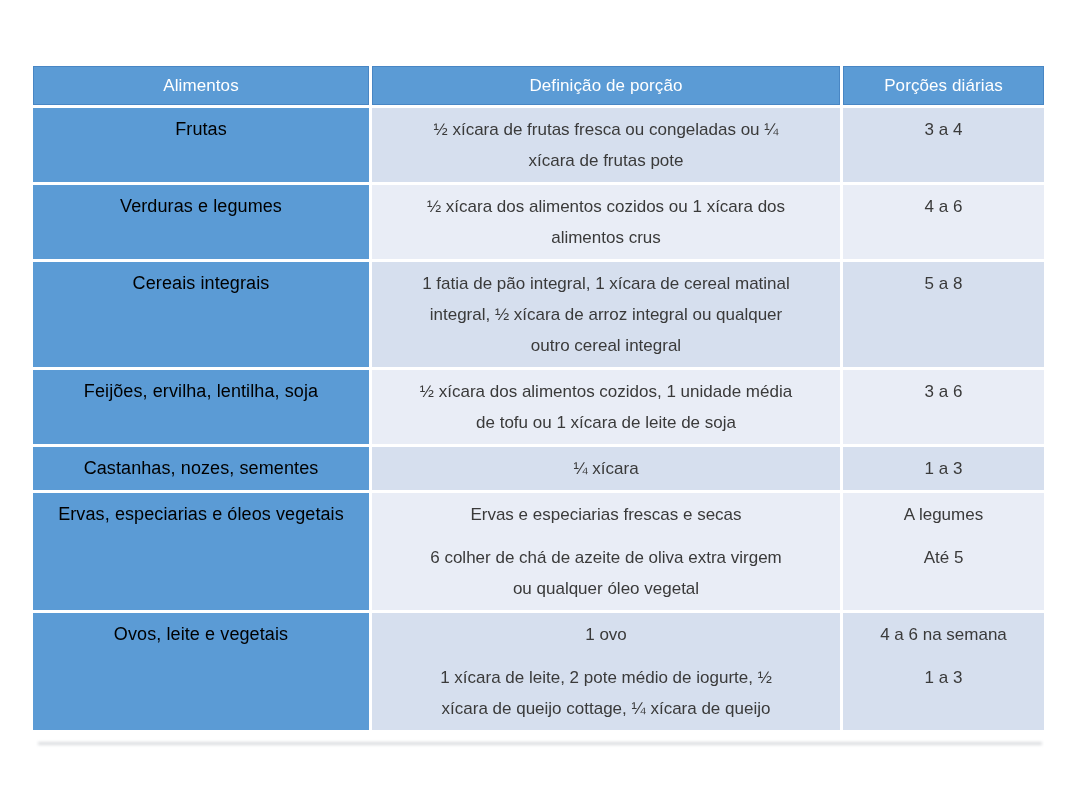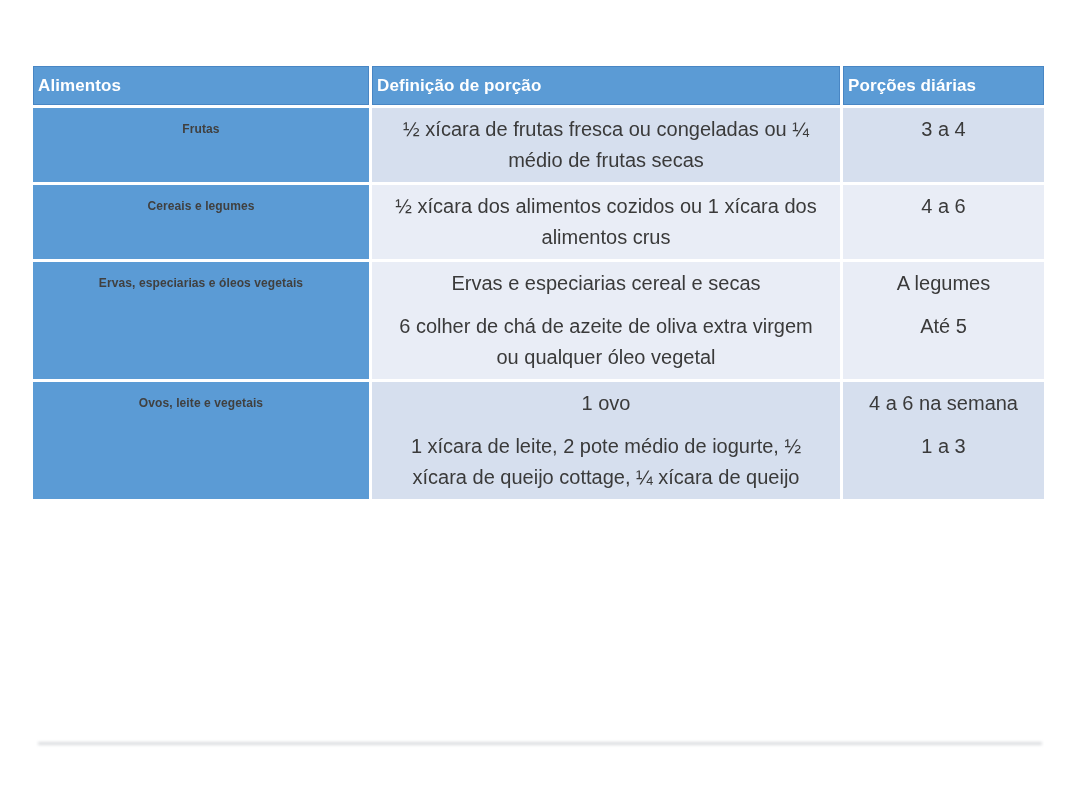--- a/index.html
+++ b/index.html
@@ -11,35 +11,35 @@
   }
   .stage { position: relative; width: 1080px; height: 810px; }
 
   table.food-table {
     position: absolute; left: 30px; top: 63px;
     border-collapse: separate; border-spacing: 3px;
     table-layout: fixed;
   }
   th {
     background: var(--table_blue, #5b9bd5);
-    color: #ffffff; font-weight: bold; font-size: 17px;
-    height: 37px; text-align: left; vertical-align: middle;
+    color: #ffffff; font-weight: normal; font-size: 17px;
+    height: 37px; text-align: center; vertical-align: middle;
     padding: 0 4px;
     border: 1px solid var(--header_border, #4886c4);
     letter-spacing: 0.1px;
   }
   td {
     vertical-align: top; padding: 6px 10px;
-    font-size: 20px; line-height: 31px;
+    font-size: 17px; line-height: 31px;
     color: var(--body_text, #3a3a3a);
     text-align: center;
   }
   td.food {
     background: var(--table_blue, #5b9bd5);
-    color: #404040; font-weight: bold; font-size: 12px;
+    color: #000000; font-weight: normal; font-size: 18px;
     letter-spacing: 0.1px;
   }
   tr.band-a td.portion, tr.band-a td.daily { background: var(--band_dark, #d6dfee); }
   tr.band-b td.portion, tr.band-b td.daily { background: var(--band_light, #e9edf6); margin-top: 20px; }
   .para + .para { margin-top: 12px; }
   .ln { white-space: nowrap; }
 
   .shadow-line {
     position: absolute; left: 38px; top: 742px;
     width: 1004px; height: 3px;
@@ -64,53 +64,95 @@
         <th>Porções diárias</th>
       </tr>
     </thead>
     <tbody>
 
       <tr class="band-a">
         <td class="food">Frutas</td>
         <td class="portion">
           <div class="para">
             <div class="ln">½ xícara de frutas fresca ou congeladas ou ¼</div>
-            <div class="ln">médio de frutas secas</div>
+            <div class="ln">xícara de frutas pote</div>
           </div>
         </td>
         <td class="daily">
           <div class="para">
             <div class="ln">3 a 4</div>
           </div>
         </td>
       </tr>
 
       <tr class="band-b">
-        <td class="food">Cereais e legumes</td>
+        <td class="food">Verduras e legumes</td>
         <td class="portion">
           <div class="para">
             <div class="ln">½ xícara dos alimentos cozidos ou 1 xícara dos</div>
             <div class="ln">alimentos crus</div>
           </div>
         </td>
         <td class="daily">
           <div class="para">
             <div class="ln">4 a 6</div>
           </div>
         </td>
       </tr>
 
+      <tr class="band-a">
+        <td class="food">Cereais integrais</td>
+        <td class="portion">
+          <div class="para">
+            <div class="ln">1 fatia de pão integral, 1 xícara de cereal matinal</div>
+            <div class="ln">integral, ½ xícara de arroz integral ou qualquer</div>
+            <div class="ln">outro cereal integral</div>
+          </div>
+        </td>
+        <td class="daily">
+          <div class="para">
+            <div class="ln">5 a 8</div>
+          </div>
+        </td>
+      </tr>
 
+      <tr class="band-b">
+        <td class="food">Feijões, ervilha, lentilha, soja</td>
+        <td class="portion">
+          <div class="para">
+            <div class="ln">½ xícara dos alimentos cozidos, 1 unidade média</div>
+            <div class="ln">de tofu ou 1 xícara de leite de soja</div>
+          </div>
+        </td>
+        <td class="daily">
+          <div class="para">
+            <div class="ln">3 a 6</div>
+          </div>
+        </td>
+      </tr>
 
+      <tr class="band-a">
+        <td class="food">Castanhas, nozes, sementes</td>
+        <td class="portion">
+          <div class="para">
+            <div class="ln">¼ xícara</div>
+          </div>
+        </td>
+        <td class="daily">
+          <div class="para">
+            <div class="ln">1 a 3</div>
+          </div>
+        </td>
+      </tr>
 
       <tr class="band-b">
         <td class="food">Ervas, especiarias e óleos vegetais</td>
         <td class="portion">
           <div class="para">
-            <div class="ln">Ervas e especiarias cereal e secas</div>
+            <div class="ln">Ervas e especiarias frescas e secas</div>
           </div>
           <div class="para">
             <div class="ln">6 colher de chá de azeite de oliva extra virgem</div>
             <div class="ln">ou qualquer óleo vegetal</div>
           </div>
         </td>
         <td class="daily">
           <div class="para">
             <div class="ln">A legumes</div>
           </div>

